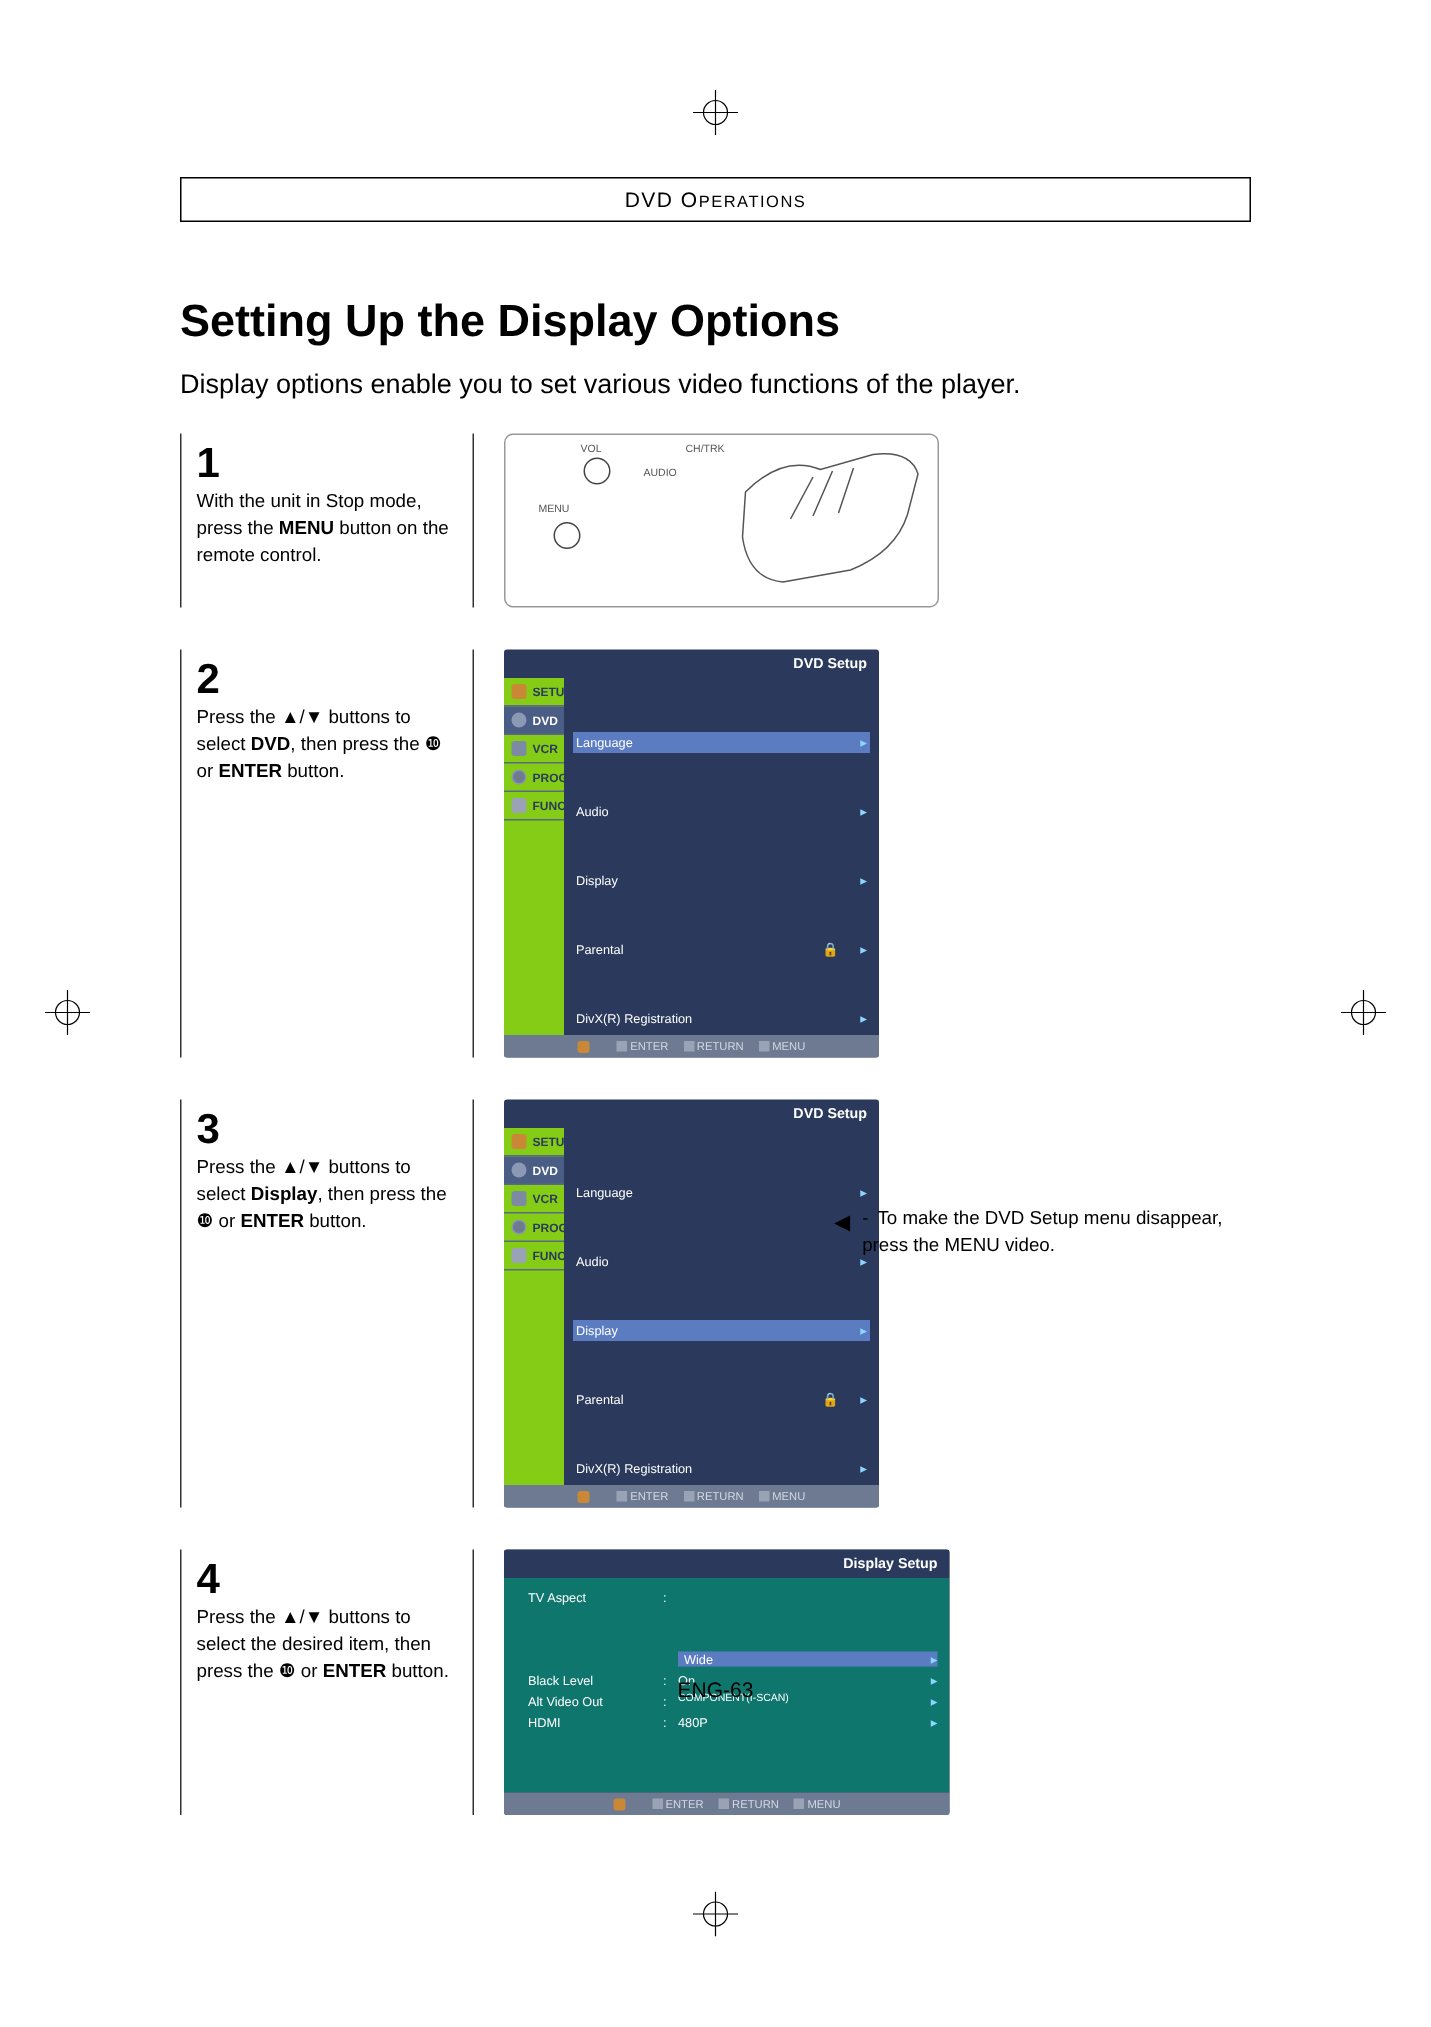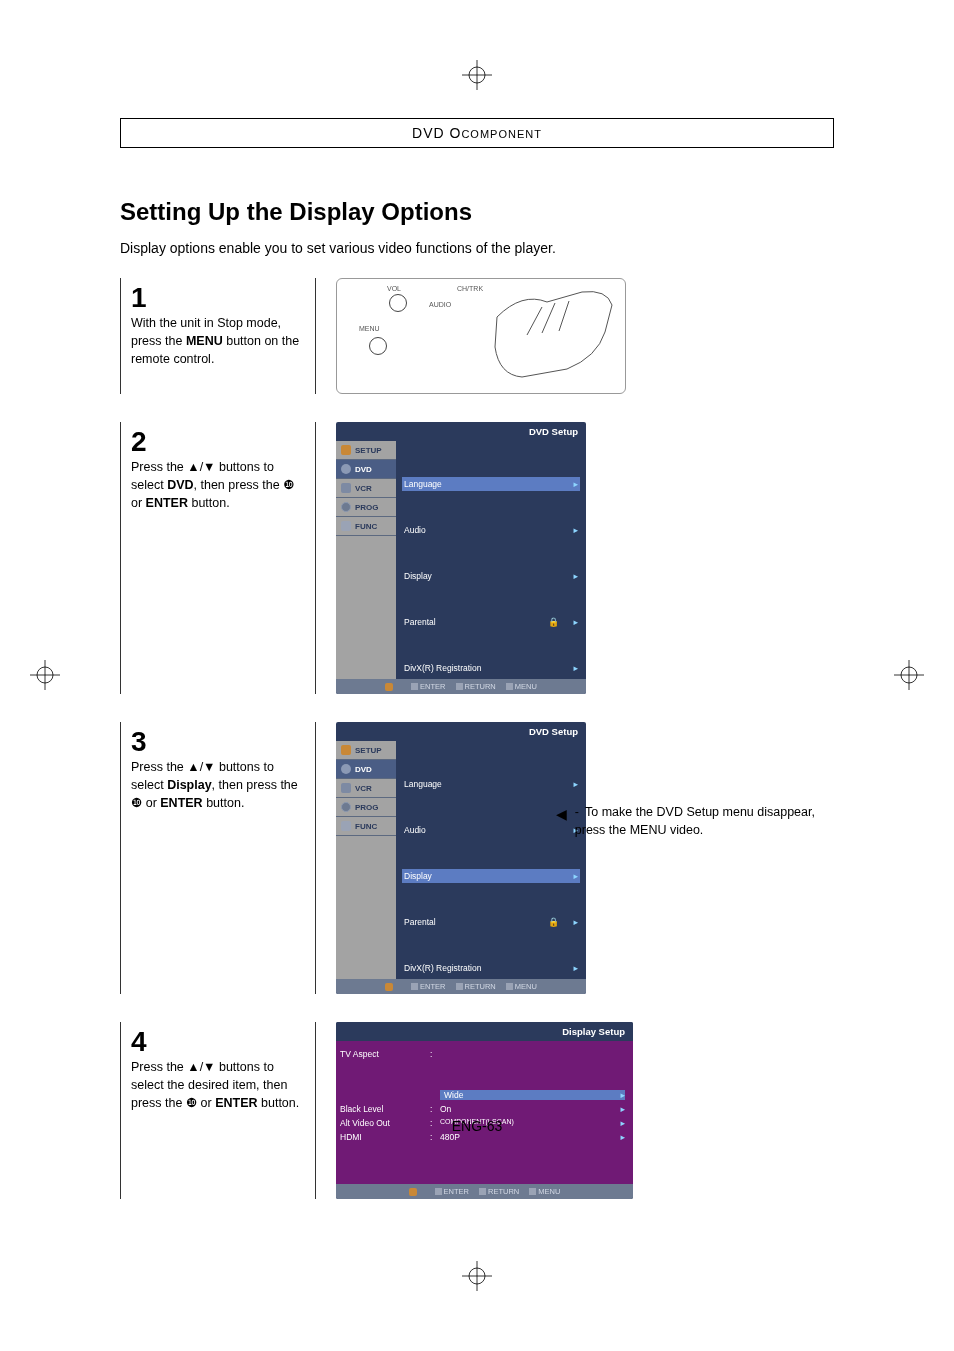--- a/index.html
+++ b/index.html
@@ -32,26 +32,26 @@
       border: 1px solid #000;
       padding: 6px 0;
       text-align: center;
       font-size: 14px;
       letter-spacing: 1px;
       margin-bottom: 50px;
     }
     .dvd-ops-bar .smallcaps { font-size: 11px; }
 
     h1 {
-      font-size: 24px;
+      font-size: 30px;
       font-weight: bold;
       margin-bottom: 14px;
     }
     .intro {
-      font-size: 14px;
+      font-size: 18px;
       margin-bottom: 22px;
     }
 
     .step-row {
       display: flex;
       gap: 20px;
       margin-bottom: 28px;
       position: relative;
     }
     .step-text {
@@ -116,22 +116,22 @@
       text-align: right;
       padding: 4px 8px;
       font-weight: bold;
       font-size: 9.5px;
     }
     .osd-body {
       display: flex;
       font-size: 9px;
     }
     .osd-sidebar {
-      width: 60px;
-      background: #a3a3a3;
+      width: 40px;
+      background: #84cc16;
     }
     .osd-tab {
       display: flex;
       align-items: center;
       gap: 4px;
       padding: 4px 5px;
       border-bottom: 1px solid #5c6980;
       font-size: 8px;
       font-weight: bold;
       color: #2b3a5c;
@@ -194,22 +194,22 @@
       font-size: 8.5px;
       padding: 2px 0;
       color: #fff;
     }
     .ds-label { width: 90px; }
     .ds-colon { width: 10px; }
     .ds-val { flex:1; color:#fff; }
     .ds-val.sel { background:#5c7cc2; padding-left:4px; display:flex; justify-content:space-between; align-items:center;margin-top:41px;}
     .ds-arrow { color:#8dd5ff; font-size:9px; }
     .ds-body {
-      background:#701a75;
-      padding: 6px 8px 40px 4px;
+      background:#0f766e;
+      padding: 6px 8px 40px 16px;
     }
     .osd-ds .osd-header { background:#2b3a5c; }
     .osd-ds .osd-footer { background:#6d7a91; }
 
     
     .note-row {
       position: absolute;
       left: 436px;
       top: 686px;
       display: flex;
@@ -259,21 +259,21 @@
 <div class="reg-mark reg-bottom">
   <svg viewBox="0 0 30 30">
       <circle cx="15" cy="15" r="8" fill="none" stroke="#000" stroke-width="0.8"></circle>
       <line x1="15" y1="0" x2="15" y2="30" stroke="#000" stroke-width="0.8"></line>
       <line x1="0" y1="15" x2="30" y2="15" stroke="#000" stroke-width="0.8"></line>
     </svg>
 </div>
 
 <div class="page">
   <div class="dvd-ops-bar">
-    <span>DVD O</span><span class="smallcaps">COMPONENT</span>
+    <span>DVD O</span><span class="smallcaps">PERATIONS</span>
   </div>
 
   <h1>Setting Up the Display Options</h1>
   <p class="intro">Display options enable you to set various video functions of the player.</p>
 
   <div class="step-row">
     <div class="step-text">
       <div class="step-number">1</div>
       <div class="step-desc">
         <span>With the unit in Stop mode, press the </span><b>MENU</b><span> button on the remote control.</span>

